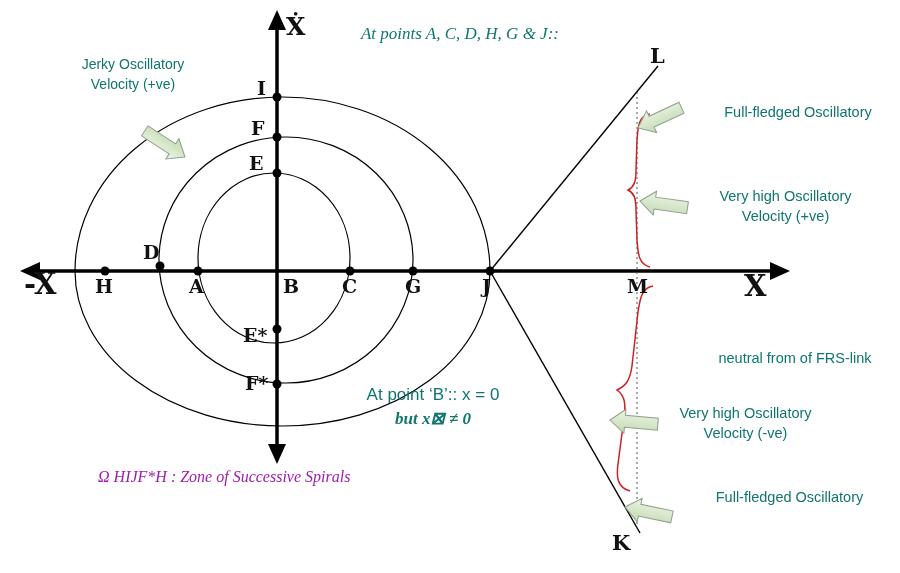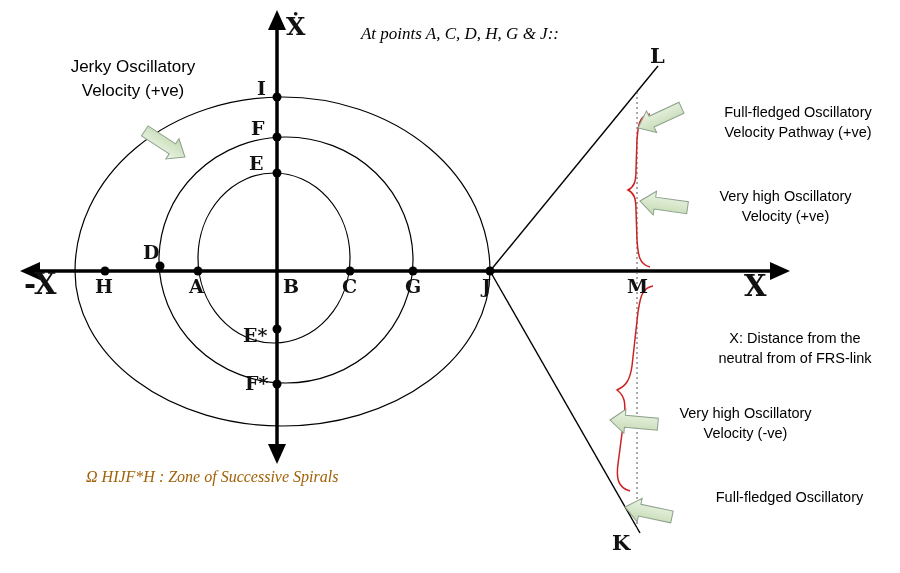--- a/index.html
+++ b/index.html
@@ -2,25 +2,25 @@
 <html><head>
 <meta charset="utf-8">
 <style>
   html,body{margin:0;padding:0;background:#fff;}
   .stage{position:relative;width:900px;height:573px;background:#ffffff;
          font-family:"Liberation Sans",sans-serif;color:#000;overflow:hidden;}
   svg.layer{position:absolute;left:0;top:0;}
   .pt{position:absolute;font-family:"DejaVu Serif",serif;font-weight:700;
       font-size:19px;line-height:1;color:#111;}
   .axisl{position:absolute;font-family:"DejaVu Serif",serif;font-weight:700;line-height:1;color:#111;}
-  .ann{position:absolute;text-align:center;font-size:14.5px;line-height:1.4;color:#000000;}
+  .ann{position:absolute;text-align:center;font-size:14.5px;line-height:1.4;color:#0f766e;}
   .serif-it{font-family:"Liberation Serif",serif;font-style:italic;font-size:17px;}
   .atb-l2{font-family:"Liberation Serif",serif;font-style:italic;font-weight:600;font-size:17px;}
   .omega{position:absolute;font-family:"Liberation Serif",serif;font-style:italic;
-         font-size:16px;color:#a16207;}
+         font-size:16px;color:#a21caf;margin-left:12px;}
 </style>
 </head>
 <body>
 
 <div class="stage">
 
   <svg class="layer" width="900" height="573" viewBox="0 0 900 573">
     <defs>
       <linearGradient id="ag" x1="0" y1="0" x2="0" y2="1">
         <stop offset="0" stop-color="#ecf5e5"></stop>
@@ -80,49 +80,52 @@
   <div class="pt" style="left:143px;top:243px">D</div>
   <div class="pt" style="left:189px;top:277px">A</div>
   <div class="pt" style="left:283px;top:277px">B</div>
   <div class="pt" style="left:342px;top:277px">C</div>
   <div class="pt" style="left:405px;top:277px">G</div>
   <div class="pt" style="left:482px;top:277px">J</div>
   <div class="pt" style="left:627px;top:277px">M</div>
   <div class="pt" style="left:650px;top:45px;font-size:21px">L</div>
   <div class="pt" style="left:612px;top:532px;font-size:21px">K</div>
 
-  <div class="ann" style="left:38px;top:55px;width:190px;font-size:17px">
+  <div class="ann" style="left:38px;top:55px;width:190px;font-size:14px">
     <span>Jerky Oscillatory</span><br>
     <span>Velocity (+ve)</span>
   </div>
 
   <div class="ann serif-it" style="left:330px;top:22px;width:260px">
     <span>At points A, C, D, H, G &amp; J::</span><br>
   </div>
 
   <div class="ann" style="left:703px;top:102px;width:190px">
     <span>Full-fledged Oscillatory</span><br>
-    <span>Velocity Pathway (+ve)</span>
   </div>
 
   <div class="ann" style="left:698px;top:186px;width:175px">
     <span>Very high Oscillatory</span><br>
     <span>Velocity (+ve)</span>
   </div>
 
   <div class="ann" style="left:700px;top:328px;width:190px">
-    <span>X: Distance from the</span><br>
+    <br>
     <span>neutral from of FRS-link</span>
   </div>
 
   <div class="ann" style="left:658px;top:403px;width:175px">
     <span>Very high Oscillatory</span><br>
     <span>Velocity (-ve)</span>
   </div>
 
   <div class="ann" style="left:692px;top:487px;width:195px">
     <span>Full-fledged Oscillatory</span><br>
   </div>
 
+  <div class="ann" style="left:328px;top:383px;width:210px;font-size:17px">
+    <span>At point ‘B’:: x = 0</span><br>
+    <span class="atb-l2">but  x⊠ ≠ 0</span>
+  </div>
 
   <div class="omega" style="left:86px;top:468px">Ω HIJF*H :  Zone of Successive Spirals</div>
 
 </div>
 
 </body></html>

